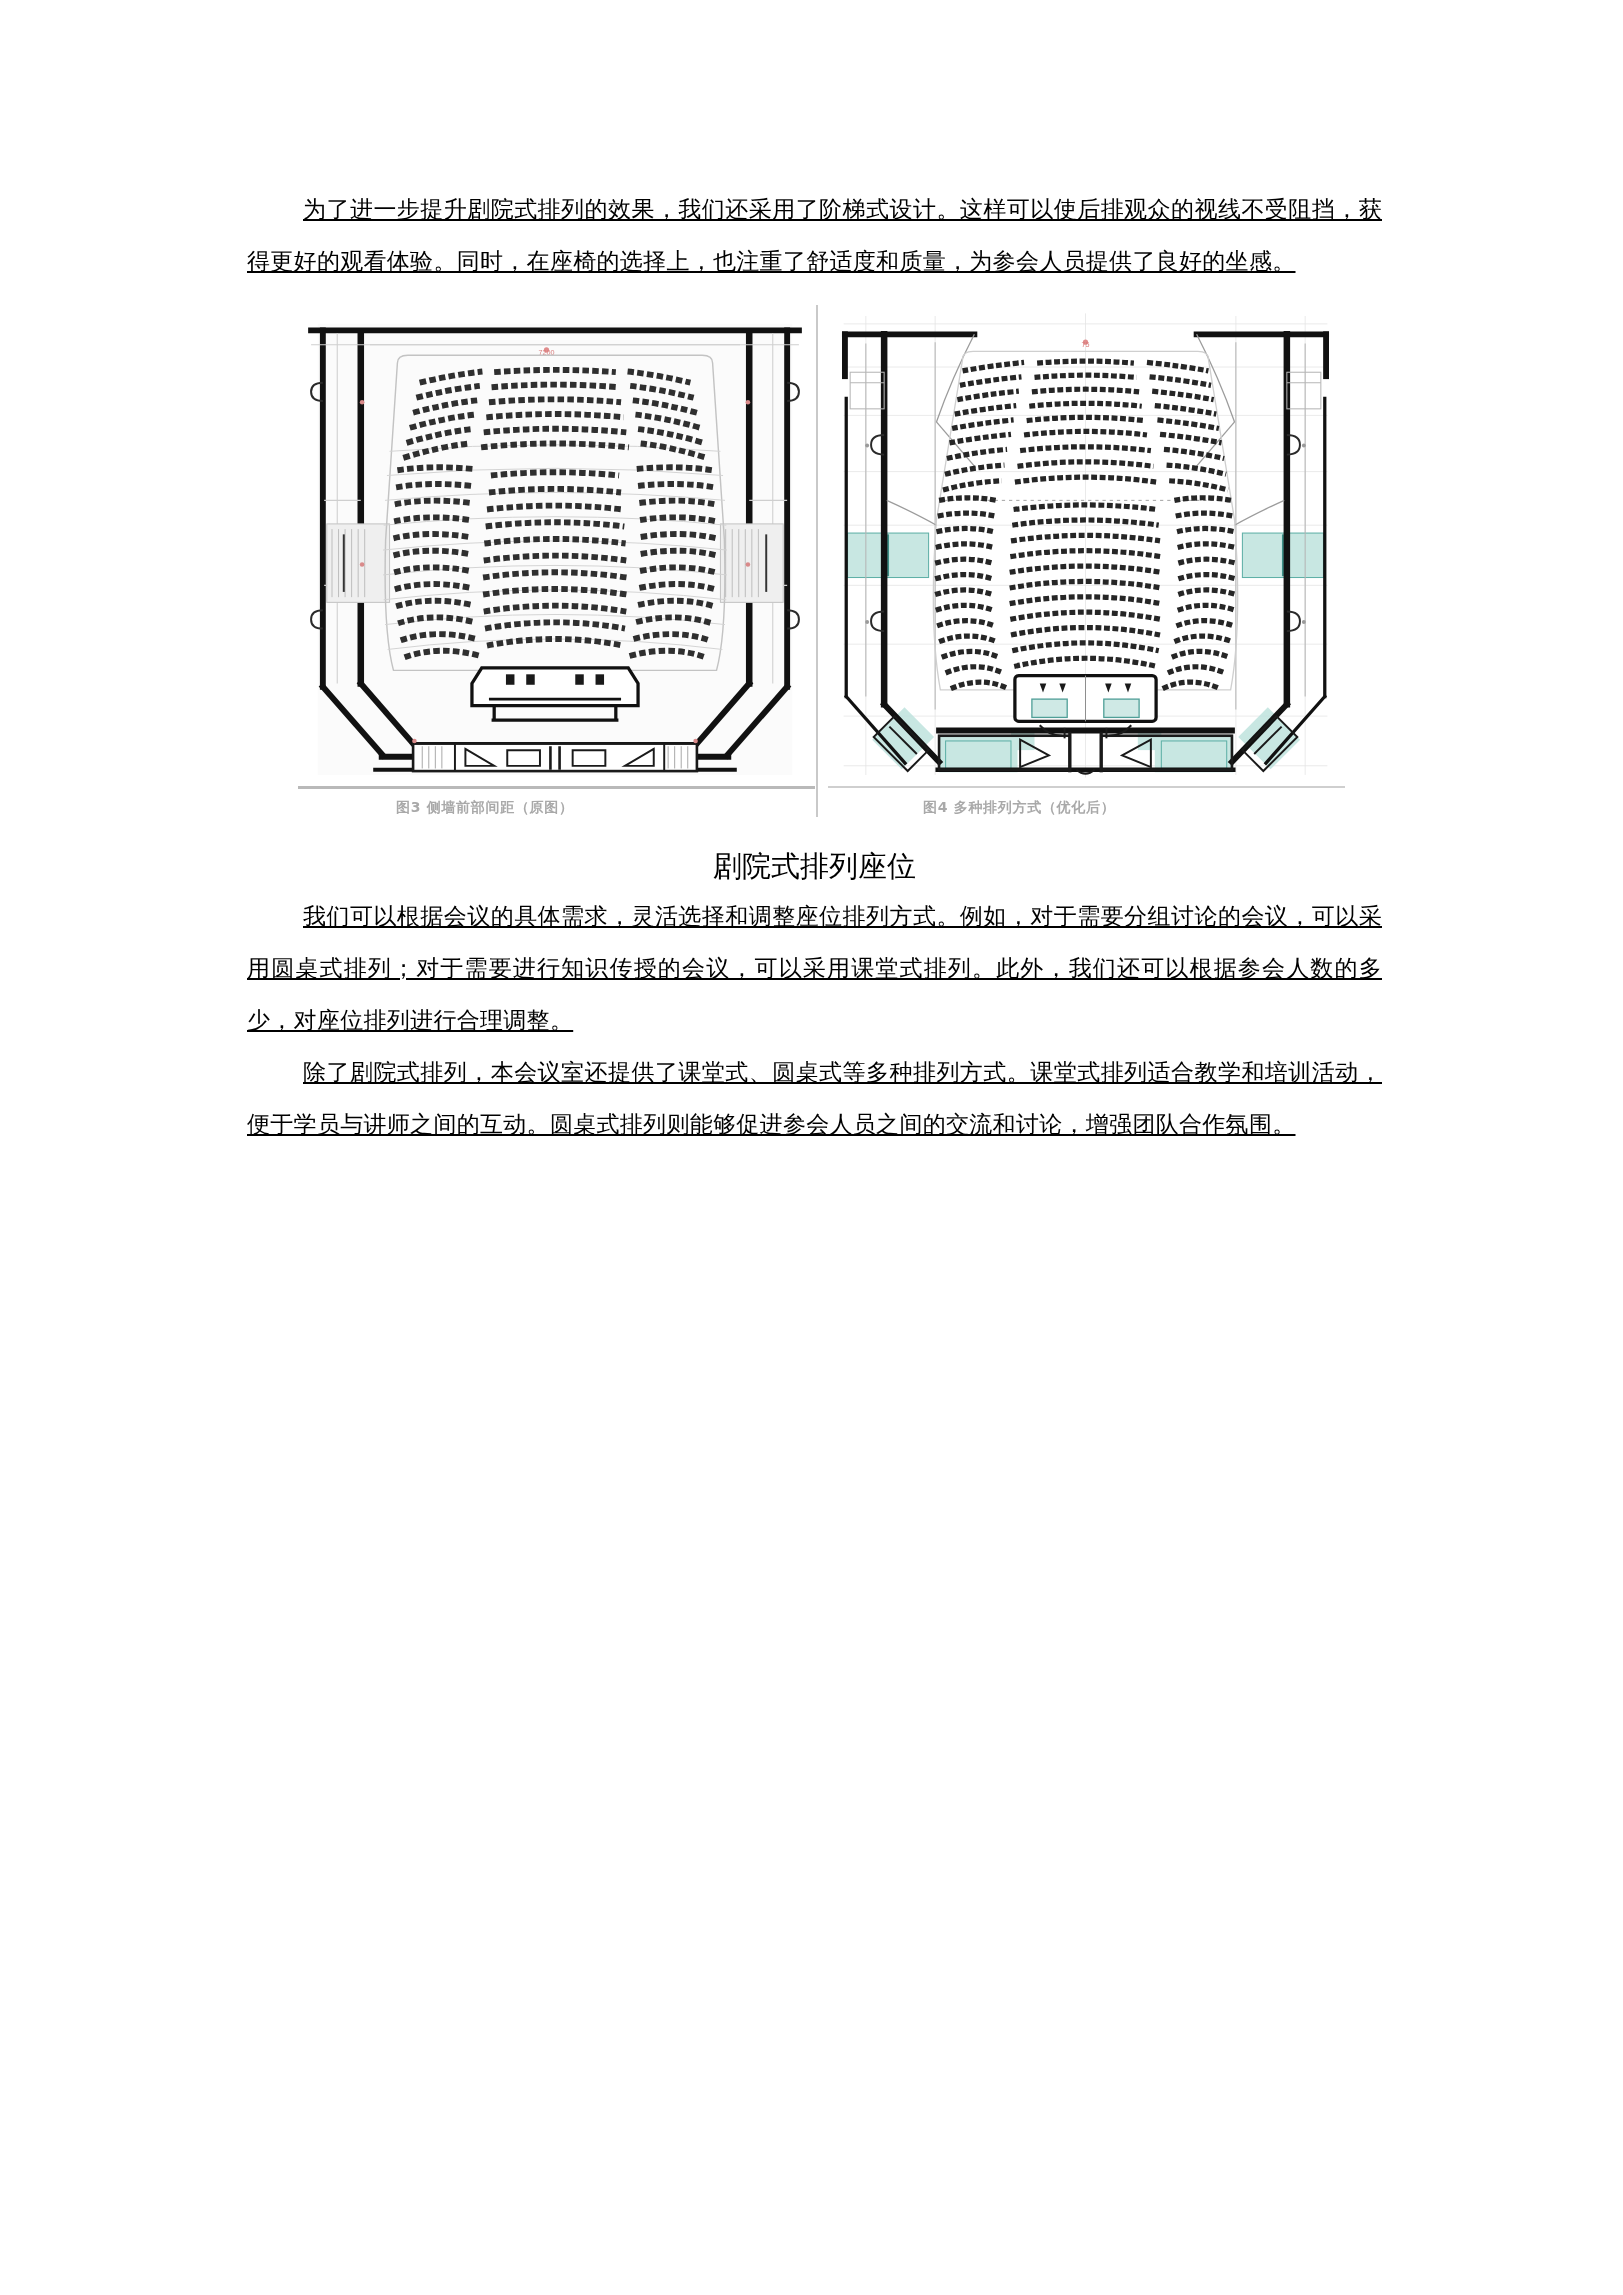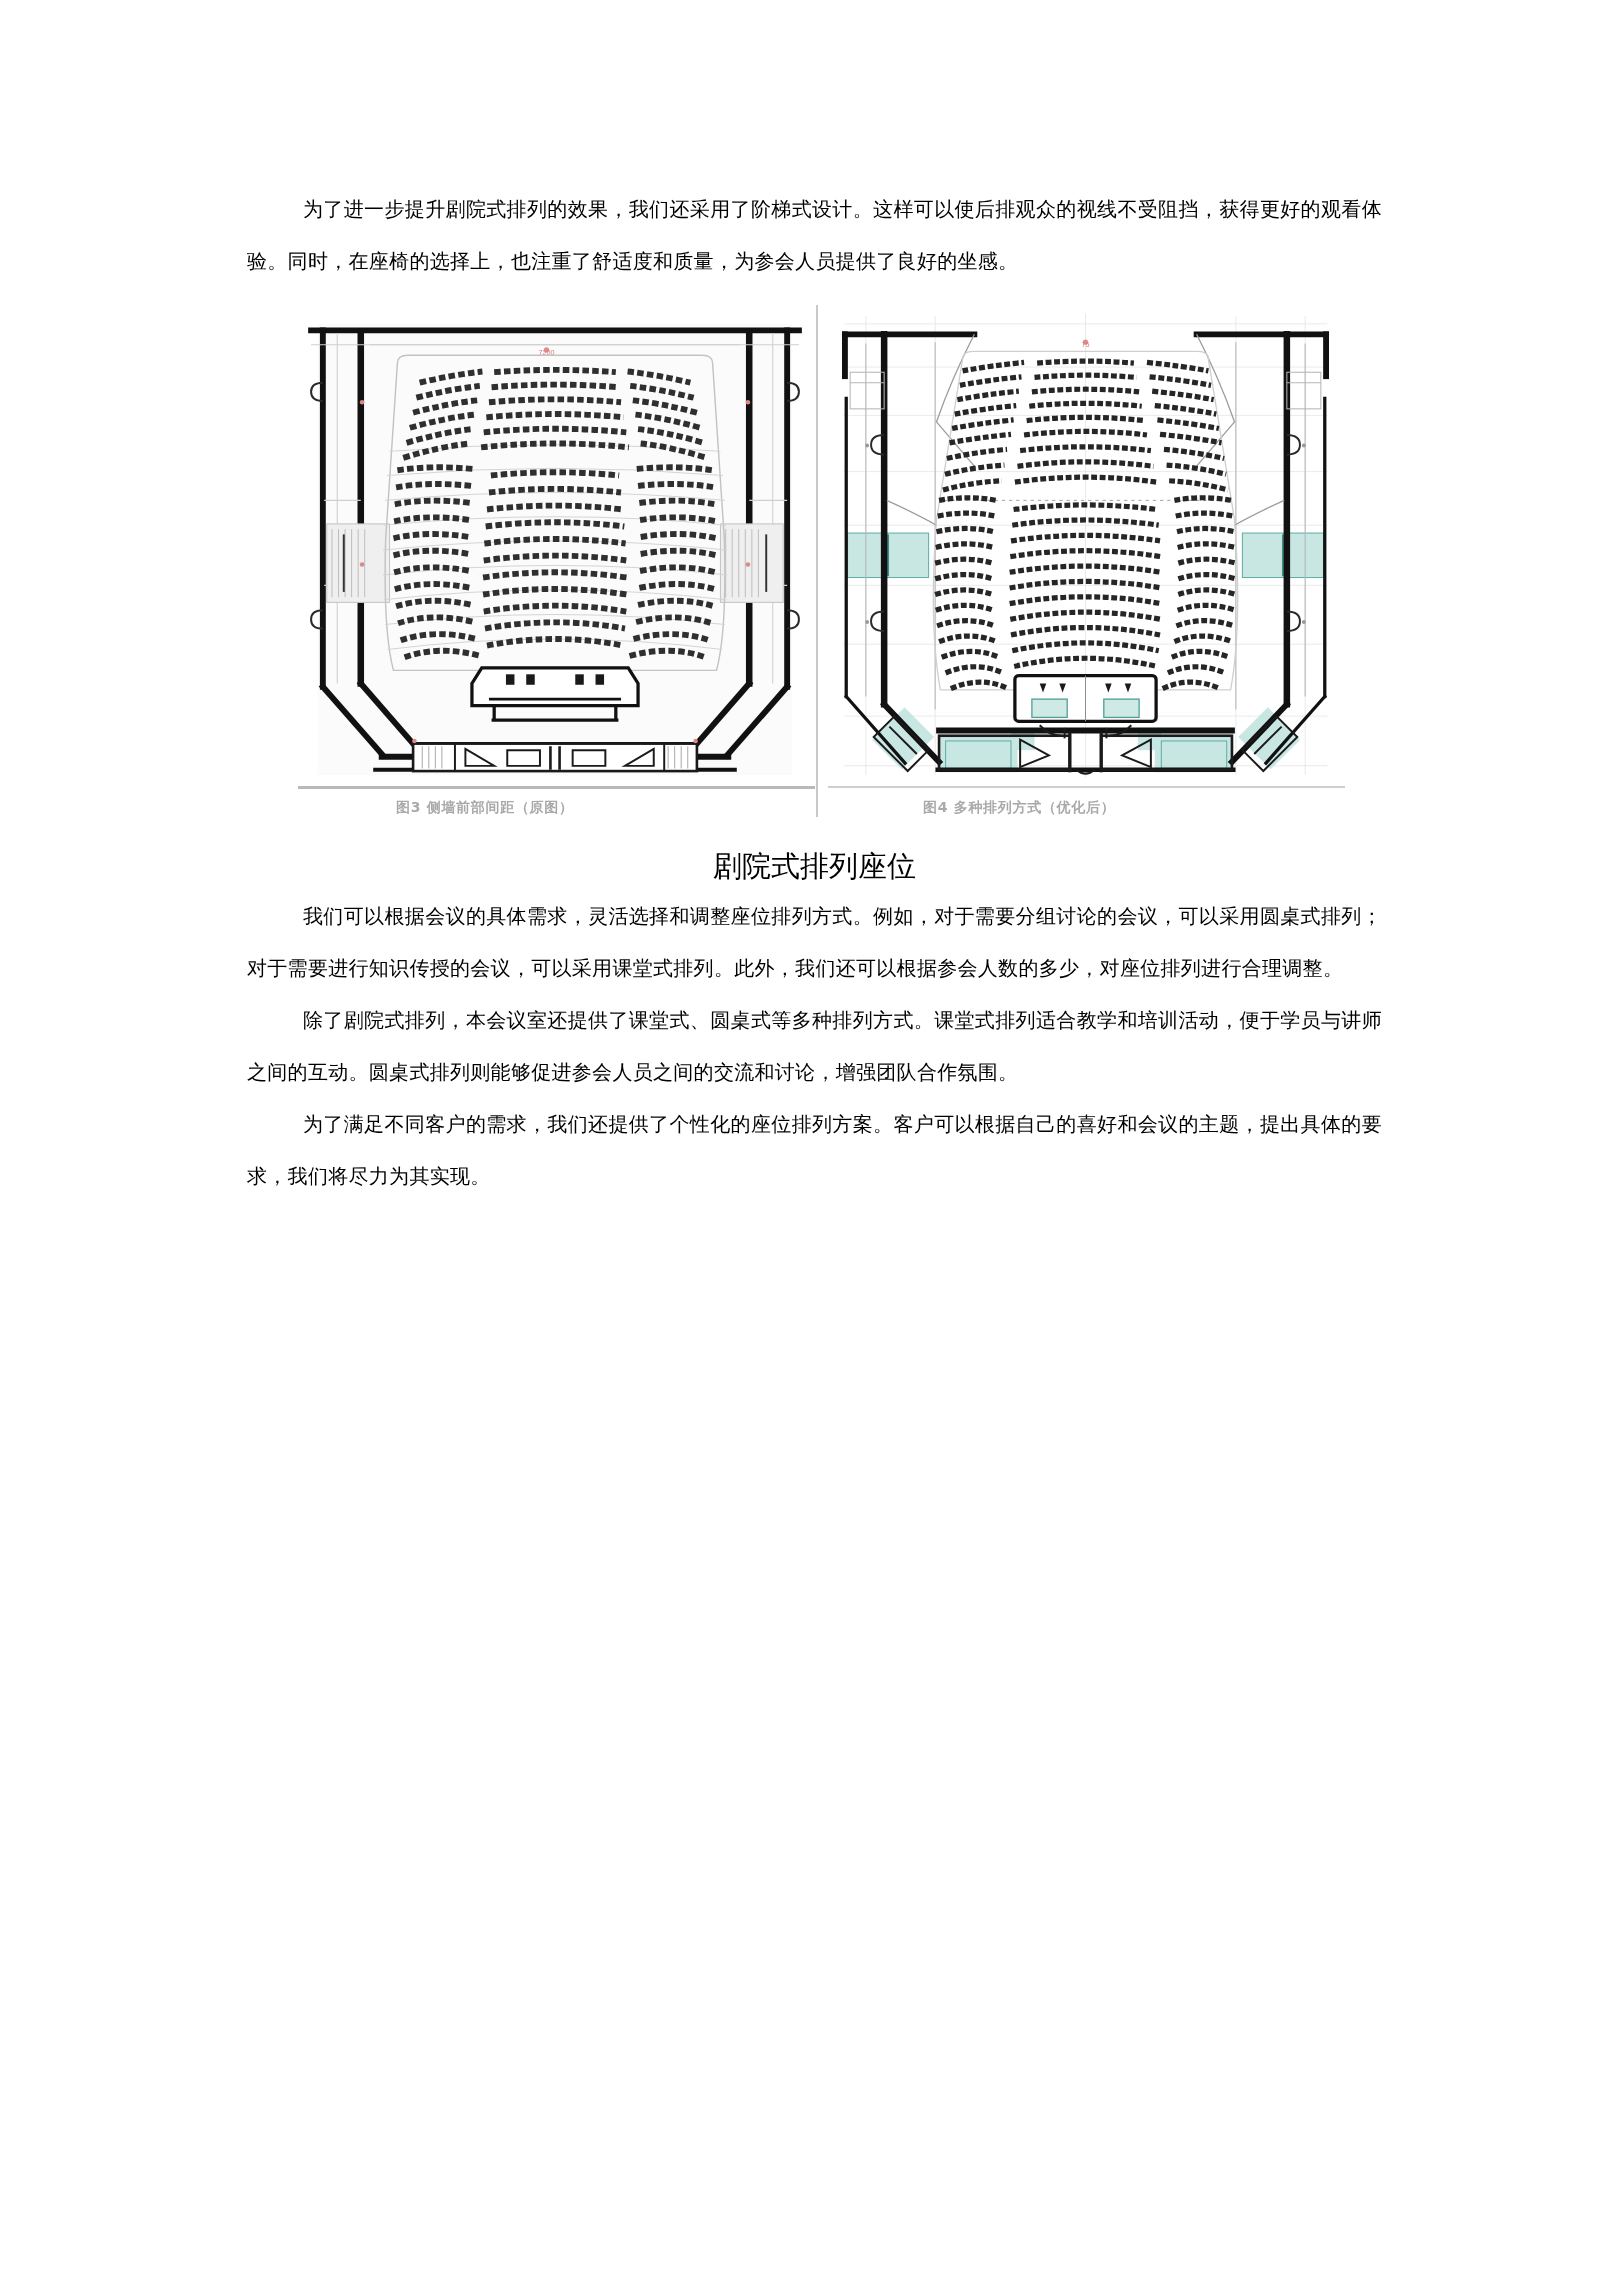--- a/index.html
+++ b/index.html
@@ -26,28 +26,29 @@
 
   .content {
     position: absolute;
     left: 247px;
     top: 183px;
     width: 1135px;
   }
 
   p.para {
     margin: 0 0 0 0;
-    font-size: 20px;
+    font-size: 23px;
     line-height: 52px;
     text-align: justify;
     text-justify: inter-character;
     text-indent: 56px;
     letter-spacing: 0.3px;
     font-family: "DejaVu Serif", "Liberation Serif", serif;
     font-weight: 500;
+    text-decoration: underline;
   }
 
   
   .figure-block {
     position: relative;
     width: 1135px;
     margin: 17px 0 0 0;
   }
 
   .figure-row {
@@ -585,17 +586,16 @@
         <div class="fig-caption cap-left">图3  侧墙前部间距（原图）</div>
         <div class="fig-caption cap-right">图4  多种排列方式（优化后）</div>
       </div>
 
       <div class="figure-title">剧院式排列座位</div>
     </div>
 
 
     <p class="para">我们可以根据会议的具体需求，灵活选择和调整座位排列方式。例如，对于需要分组讨论的会议，可以采用圆桌式排列；对于需要进行知识传授的会议，可以采用课堂式排列。此外，我们还可以根据参会人数的多少，对座位排列进行合理调整。</p>
     <p class="para">除了剧院式排列，本会议室还提供了课堂式、圆桌式等多种排列方式。课堂式排列适合教学和培训活动，便于学员与讲师之间的互动。圆桌式排列则能够促进参会人员之间的交流和讨论，增强团队合作氛围。</p>
-    <p class="para">为了满足不同客户的需求，我们还提供了个性化的座位排列方案。客户可以根据自己的喜好和会议的主题，提出具体的要求，我们将尽力为其实现。</p>
 
   </div>
 </div>
 
 
 </body></html>

